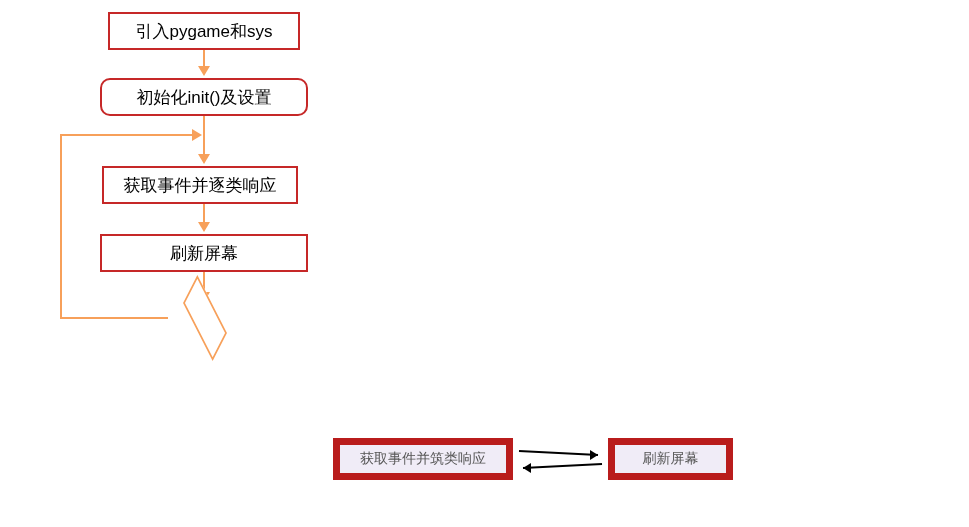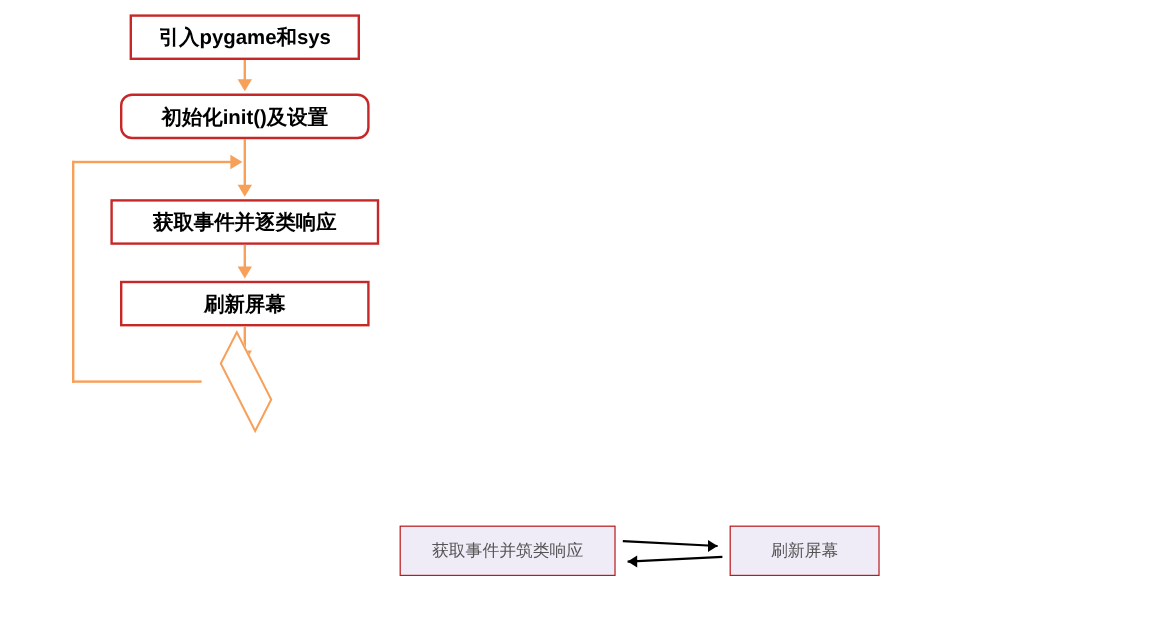--- a/index.html
+++ b/index.html
@@ -12,21 +12,21 @@
     }
     .flowchart-box {
       position: absolute;
       border: 2.5px solid #c62828;
       background: #ffffff;
       display: flex;
       align-items: center;
       justify-content: center;
       font-size: 17px;
       color: #000000;
-      font-weight: 700;
+      font-weight: 400;
     }
     .arrow-down {
       position: absolute;
       width: 2px;
       background: #f7a05a;
     }
     .arrow-down::after {
       content: '';
       position: absolute;
       bottom: -8px;
@@ -61,21 +61,21 @@
       right: -8px;
       top: -5px;
       width: 0;
       height: 0;
       border-top: 6px solid transparent;
       border-bottom: 6px solid transparent;
       border-left: 10px solid #f7a05a;
     }
     .small-box {
       position: absolute;
-      border: 1px solid #b91c1c;
+      border: 7px solid #b91c1c;
       background: #f0ecf7;
       display: flex;
       align-items: center;
       justify-content: center;
       font-size: 14px;
       color: #555;
     }
     .bidir-arrow {
       position: absolute;
     }
@@ -88,21 +88,21 @@
 </div>
 
 <div class="arrow-down" style="left:203px; top:50px; height:18px;"></div>
 
 <div class="flowchart-box" style="left:100px; top:78px; width:208px; height:38px;border-radius:10px;">
   <span>初始化init()及设置</span>
 </div>
 
 <div class="arrow-down" style="left:203px; top:116px; height:40px;"></div>
 
-<div class="flowchart-box" style="left:92px; top:166px; width:224px; height:38px;">
+<div class="flowchart-box" style="left:102px; top:166px; width:196px; height:38px;">
   <span>获取事件并逐类响应</span>
 </div>
 
 <div class="arrow-down" style="left:203px; top:204px; height:20px;"></div>
 
 <div class="flowchart-box" style="left:100px; top:234px; width:208px; height:38px;">
   <span>刷新屏幕</span>
 </div>
 
 <div class="arrow-down" style="left:203px; top:272px; height:22px;"></div>

